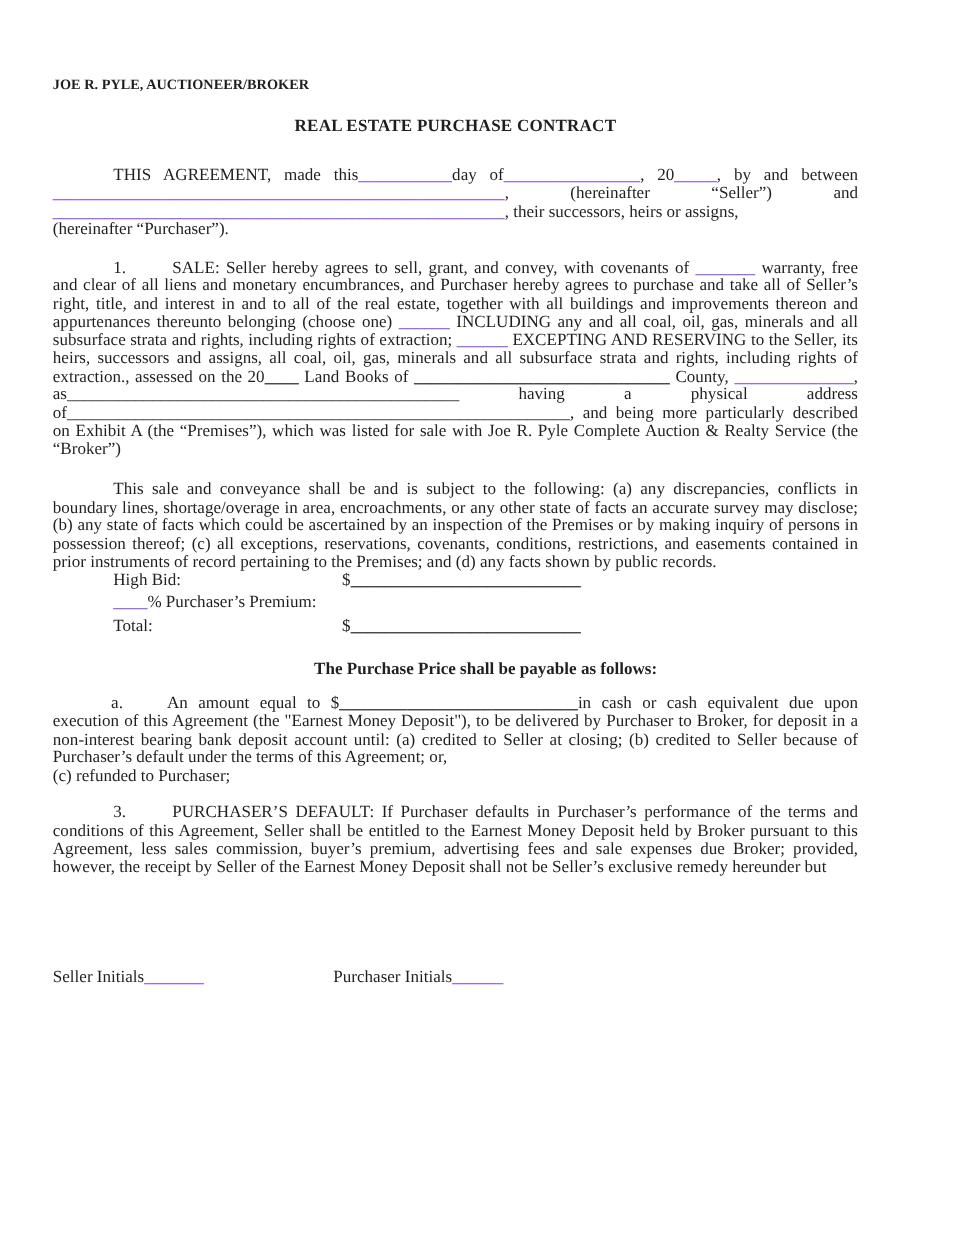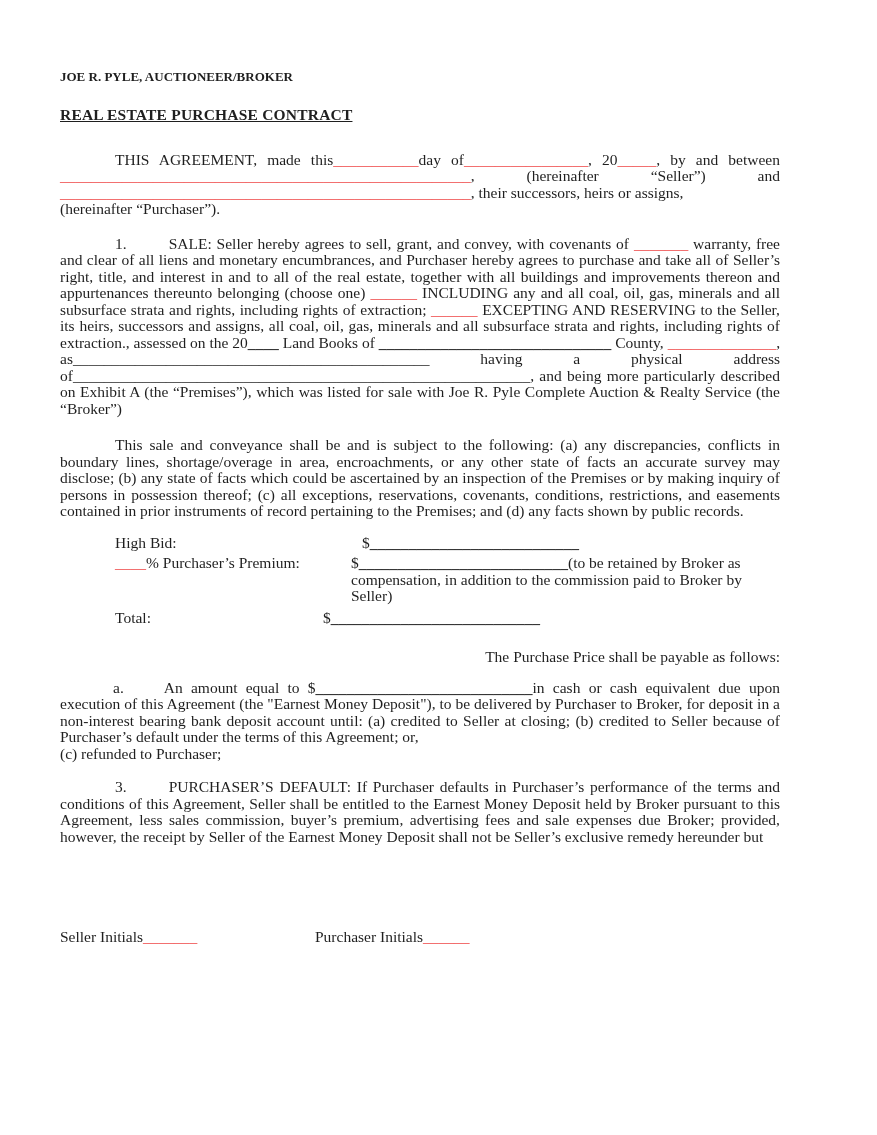--- a/index.html
+++ b/index.html
@@ -1,57 +1,56 @@
 <!DOCTYPE html>
 <html><head>
 <meta charset="utf-8">
 <style>
   html,body{margin:0;padding:0;background:#ffffff;}
   .page{
     width:877px;height:1135px;box-sizing:border-box;overflow:hidden;
     background:#ffffff;position:relative;
-    padding:69px 97px 0 60px;
+    padding:69px 97px 0 48px;
     font-family:"Liberation Serif","DejaVu Serif",serif;
     font-size:15.5px;line-height:16.5px;color:#1f1f1f;
   }
   .doc-header{font-weight:bold;font-size:13px;line-height:15px;}
-  .doc-title{font-weight:bold;text-align:left;letter-spacing:.2px;text-decoration:underline;}
+  .doc-title{font-weight:bold;text-align:center;letter-spacing:.2px;}
   .para{text-align:justify;}
-  .noj{text-align:right;}
+  .noj{text-align:center;font-weight:bold;}
   .indent{text-indent:55px;}
   .hang{text-indent:53px;}
   .ml{margin-left:55px;}
   .u{}
   .b{font-weight:bold;}
-  .blank{color:#ef4444;}
+  .blank{color:#6d28d9;}
   .blank.b{color:#262626;}
   .tab{display:inline-block;}
   .price-row{margin-left:55px;display:flex;}
   .price-label{width:208px;flex:none;}
   .price-value{flex:1;}
   .pair-row{display:flex;}
   .pair-first{width:255px;flex:none;}
 </style>
 </head>
 <body>
 
 <div class="page">
   <div class="doc-header">JOE R. PYLE, AUCTIONEER/BROKER</div>
   <div class="doc-title" style="margin-top:23px">REAL ESTATE PURCHASE CONTRACT</div>
   <div>
       <div class="para indent" style="margin-top: 28px;"><span>THIS AGREEMENT, made this</span><span class="blank">___________</span><span>day of</span><span class="blank">________________</span><span>, 20</span><span class="blank">_____</span><span>, by and between </span><span class="blank">_____________________________________________________</span><span>, (hereinafter “Seller”) and </span><span class="blank">_____________________________________________________</span><span>, their successors, heirs or assigns,</span><br><span>(hereinafter “Purchaser”).</span></div>
       <div class="para indent" style="margin-top: 18px;"><span>1.</span><span class="tab" style="width: 42px;"></span><span class="u">SALE</span><span>: Seller hereby agrees to sell, grant, and convey, with covenants of </span><span class="blank">_______</span><span> warranty, free and clear of all liens and monetary encumbrances, and Purchaser hereby agrees to purchase and take all of Seller’s right, title, and interest in and to all of the real estate, together with all buildings and improvements thereon and appurtenances thereunto belonging (choose one) </span><span class="blank">______</span><span> INCLUDING any and all coal, oil, gas, minerals and all subsurface strata and rights, including rights of extraction; </span><span class="blank">______</span><span> EXCEPTING AND RESERVING to the Seller, its heirs, successors and assigns, all coal, oil, gas, minerals and all subsurface strata and rights, including rights of extraction., assessed on the 20</span><span class="b blank">____</span><span> Land Books of </span><span class="b blank">______________________________</span><span> County, </span><span class="blank">______________</span><span>, </span><span>as______________________________________________</span><span> having a physical address </span><span>of___________________________________________________________</span><span>, and being more particularly described on Exhibit A (the “Premises”), which was listed for sale with Joe R. Pyle Complete Auction &amp; Realty Service (the “Broker”)</span></div>
       <div class="para indent" style="margin-top: 20px;"><span>This sale and conveyance shall be and is subject to the following: (a) any discrepancies, conflicts in boundary lines, shortage/overage in area, encroachments, or any other state of facts an accurate survey may disclose; (b) any state of facts which could be ascertained by an inspection of the Premises or by making inquiry of persons in possession thereof; (c) all exceptions, reservations, covenants, conditions, restrictions, and easements contained in prior instruments of record pertaining to the Premises; and (d) any facts shown by public records.</span></div>
-      <div class="price-row" style="margin-top: 15px; gap: 39px;">
+      <div class="price-row" style="">
         <span class="price-label"><span>High Bid:</span></span>
         <span class="price-value"><span>$</span><span class="b blank">___________________________</span></span>
       </div>
       <div class="price-row" style="margin-top: 4px; gap: 28px;">
         <span class="price-label"><span class="blank">____</span><span>% Purchaser’s Premium:</span></span>
-        <span class="price-value"><span>$</span><span class="b blank">___________________________</span><span>(to be retained by Broker as compensation, in addition to the commission paid to Broker by Seller)</span></span>
       </div>
       <div class="price-row" style="margin-top: 5px; align-items: flex-end;">
         <span class="price-label"><span>Total:</span></span>
         <span class="price-value"><span>$</span><span class="b blank">___________________________</span></span>
       </div>
       <div class="noj ml" style="margin-top: 23px;"><span>The Purchase Price shall be payable as follows:</span></div>
       <div class="para hang" style="margin-top: 14px;"><span>a.</span><span class="tab" style="width: 40px;"></span><span>An amount equal to $</span><span class="b blank">____________________________</span><span>in cash or cash equivalent due upon execution of this Agreement (the "Earnest Money Deposit"), to be delivered by Purchaser to Broker, for deposit in a non-interest bearing bank deposit account until: (a) credited to Seller at closing; (b) credited to Seller because of Purchaser’s default under the terms of this Agreement; or,</span><br><span>(c) refunded to Purchaser;</span></div>
       <div class="para indent" style="margin-top: 17px;"><span>3.</span><span class="tab" style="width: 42px;"></span><span class="u">PURCHASER’S DEFAULT</span><span>: If Purchaser defaults in Purchaser’s performance of the terms and conditions of this Agreement, Seller shall be entitled to the Earnest Money Deposit held by Broker pursuant to this Agreement, less sales commission, buyer’s premium, advertising fees and sale expenses due Broker; provided, however, the receipt by Seller of the Earnest Money Deposit shall not be Seller’s exclusive remedy hereunder but</span></div>
       <div class="pair-row" style="margin-top: 84px;">
         <span class="pair-first"><span>Seller Initials</span><span class="blank">_______</span></span>

